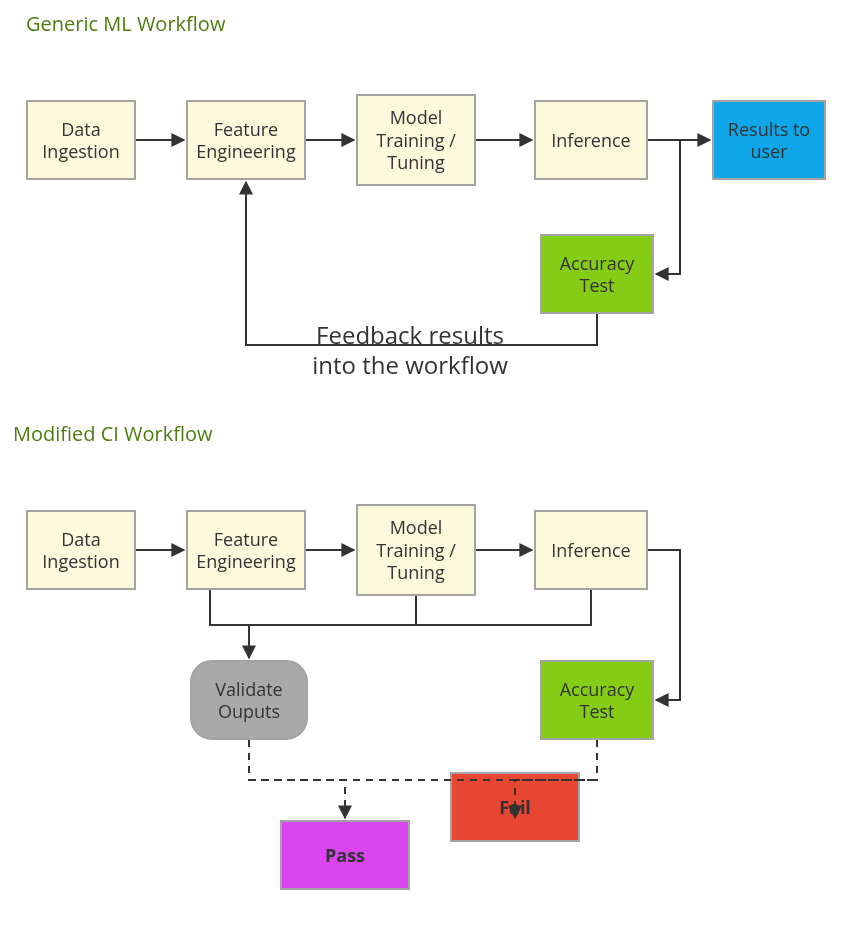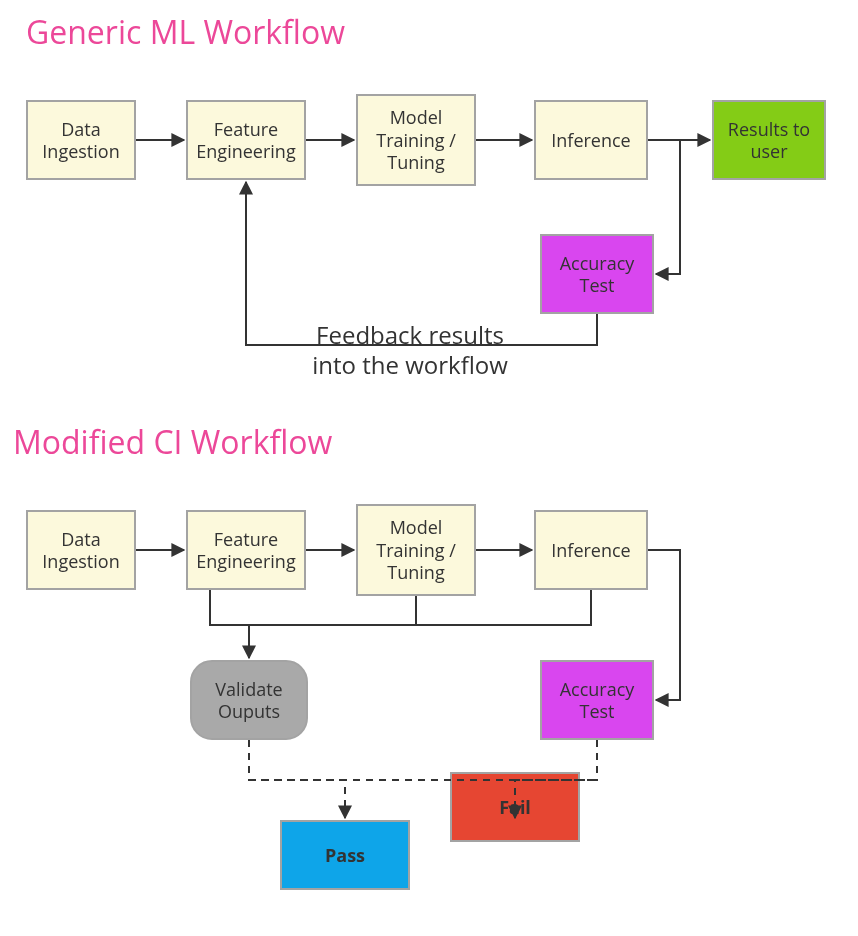--- a/index.html
+++ b/index.html
@@ -10,41 +10,41 @@
     color: #333333;
   }
   .page {
     width: 858px;
     height: 936px;
     position: relative;
     box-sizing: border-box;
   }
   .section-title {
     position: absolute;
-    font-size: 32px;
+    font-size: 20px;
     font-weight: 400;
-    color: #ec4899;
+    color: #4d7c0f;
   }
   .box {
     position: absolute;
     border: 2px solid #a3a3a3;
     box-sizing: border-box;
     display: flex;
     align-items: center;
     justify-content: center;
     text-align: center;
     font-size: 18px;
     line-height: 1.25;
     padding: 4px;
   }
   .box.yellow { background: #fcf9dc; }
-  .box.teal   { background: #84cc16; }
-  .box.grey   { background: #d946ef; }
+  .box.teal   { background: #0ea5e9; }
+  .box.grey   { background: #84cc16; }
   .box.darkgrey { background: #a9a9a9; border-radius: 22px; }
-  .box.green  { background: #0ea5e9; font-weight: 700; }
+  .box.green  { background: #d946ef; font-weight: 700; }
   .box.red    { background: #e64632; font-weight: 700; }
   .label {
     position: absolute;
     text-align: center;
     font-size: 24px;
     color: #333333;
     line-height: 1.25;
   }
   svg.arrows {
     position: absolute;

